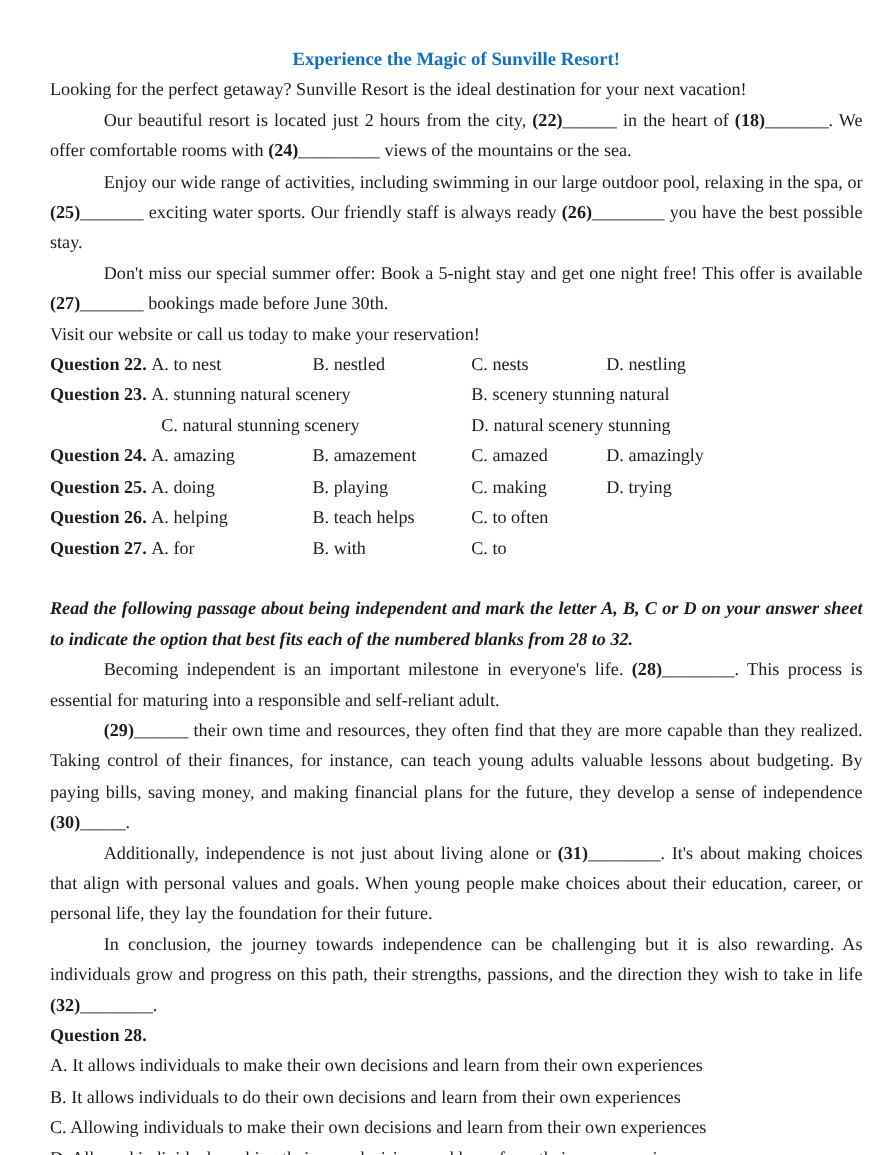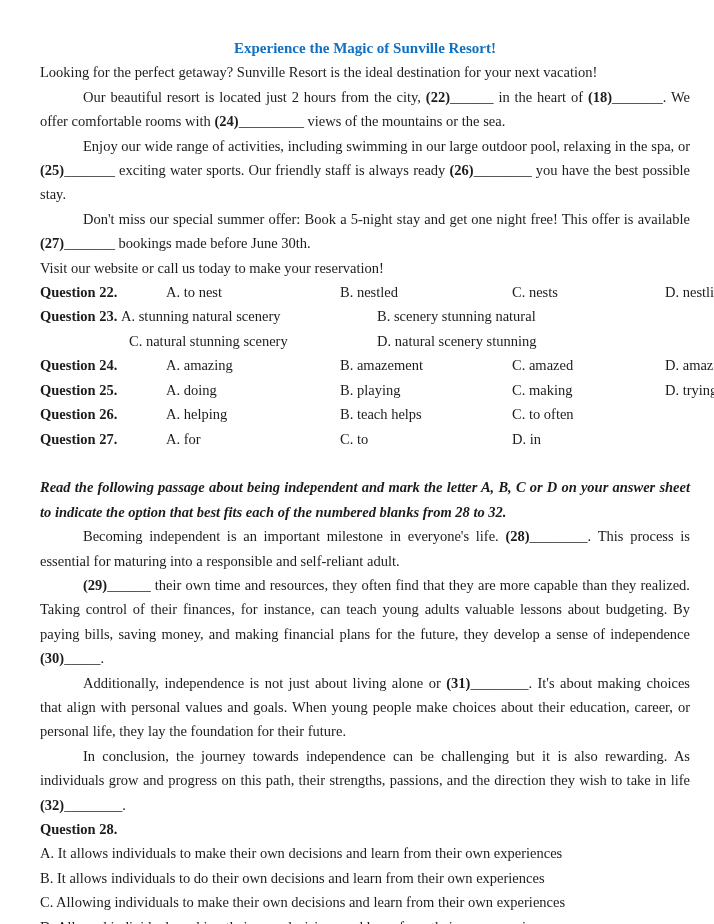--- a/index.html
+++ b/index.html
@@ -22,21 +22,20 @@
     font-size: 15px;
     color: #1170C2;
   }
   p { margin: 0; }
   .para { text-align: justify; }
   .para.indent { text-indent: 43px; }
   .para b { font-weight: bold; }
   .qrow4 {
     display: grid;
     grid-template-columns: 81px 129px 127px 108px 1fr;
-    gap: 45px;
   }
   .qrow2 {
     display: grid;
     grid-template-columns: 81px 256px 1fr;
   }
   .qlabel { font-weight: bold; white-space: nowrap; }
   .qopt { white-space: nowrap; }
   .qopt.sub-indent { padding-left: 8px; }
   .section-gap { height: 24.4px; }
   .instructions {
@@ -97,22 +96,22 @@
   <div class="qrow4">
     <span class="qlabel">Question 26.</span>
     <span class="qopt">A. helping</span>
     <span class="qopt">B. teach helps</span>
     <span class="qopt">C. to often</span>
   </div>
 
   <div class="qrow4">
     <span class="qlabel">Question 27.</span>
     <span class="qopt">A. for</span>
+    <span class="qopt">B. with</span>
     <span class="qopt">C. to</span>
-    <span class="qopt">D. in</span>
   </div>
 
   <div class="section-gap"></div>
 
   <p class="instructions">Read the following passage about being independent and mark the letter A, B, C or D on your answer sheet to indicate the option that best fits each of the numbered blanks from 28 to 32.</p>
 
   <p class="para indent"><span>Becoming independent is an important milestone in everyone's life. </span><b>(28)</b><span>________. This process is essential for maturing into a responsible and self-reliant adult.</span></p>
   <p class="para indent"><b>(29)</b><span>______ their own time and resources, they often find that they are more capable than they realized. Taking control of their finances, for instance, can teach young adults valuable lessons about budgeting. By paying bills, saving money, and making financial plans for the future, they develop a sense of independence </span><b>(30)</b><span>_____.</span></p>
   <p class="para indent"><span>Additionally, independence is not just about living alone or </span><b>(31)</b><span>________. It's about making choices that align with personal values and goals. When young people make choices about their education, career, or personal life, they lay the foundation for their future.</span></p>
   <p class="para indent"><span>In conclusion, the journey towards independence can be challenging but it is also rewarding. As individuals grow and progress on this path, their strengths, passions, and the direction they wish to take in life </span><b>(32)</b><span>________.</span></p>

